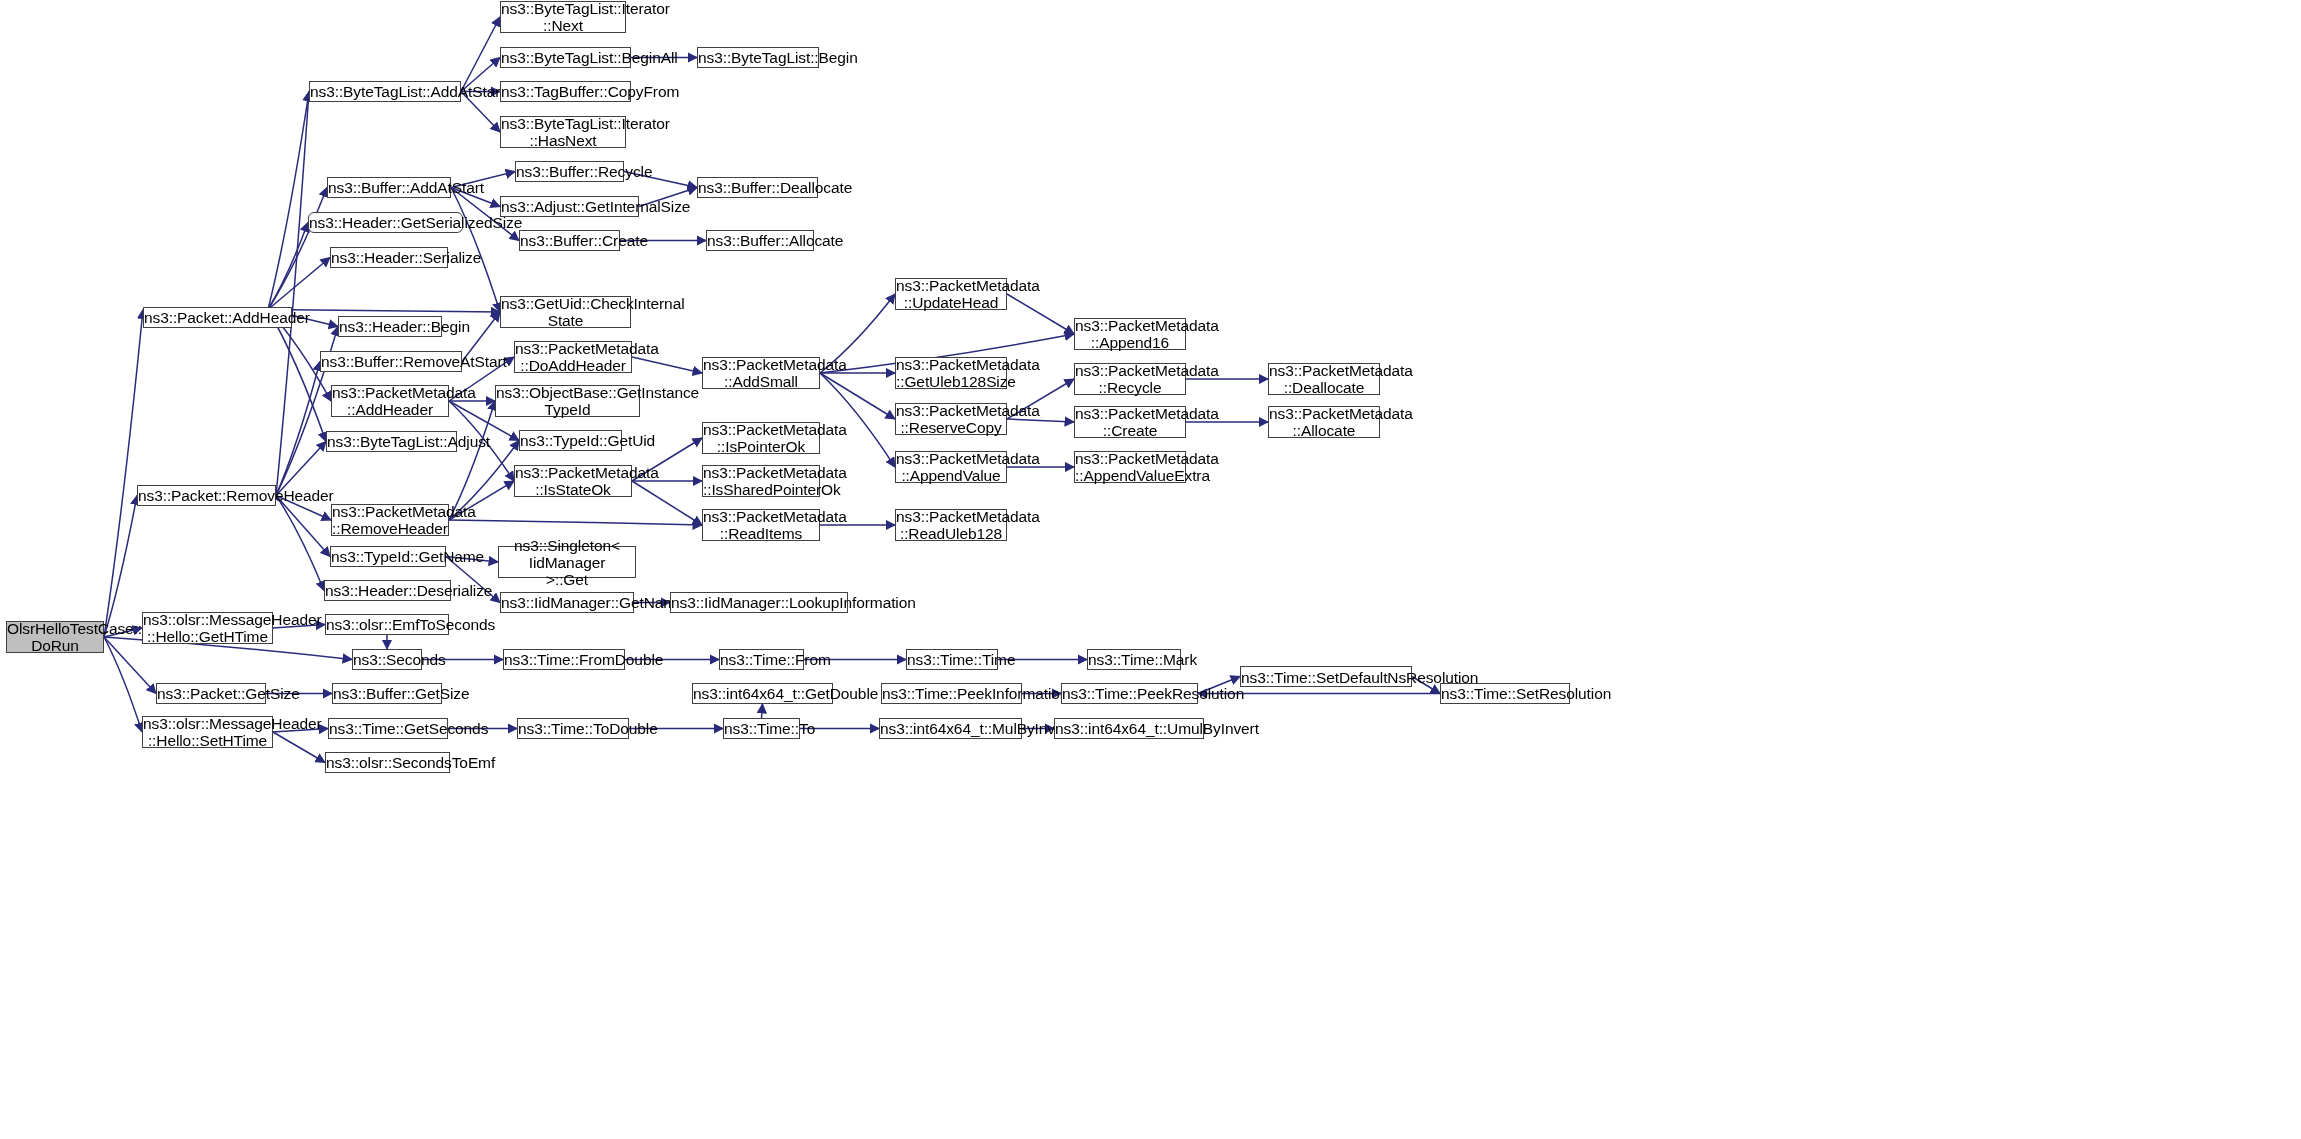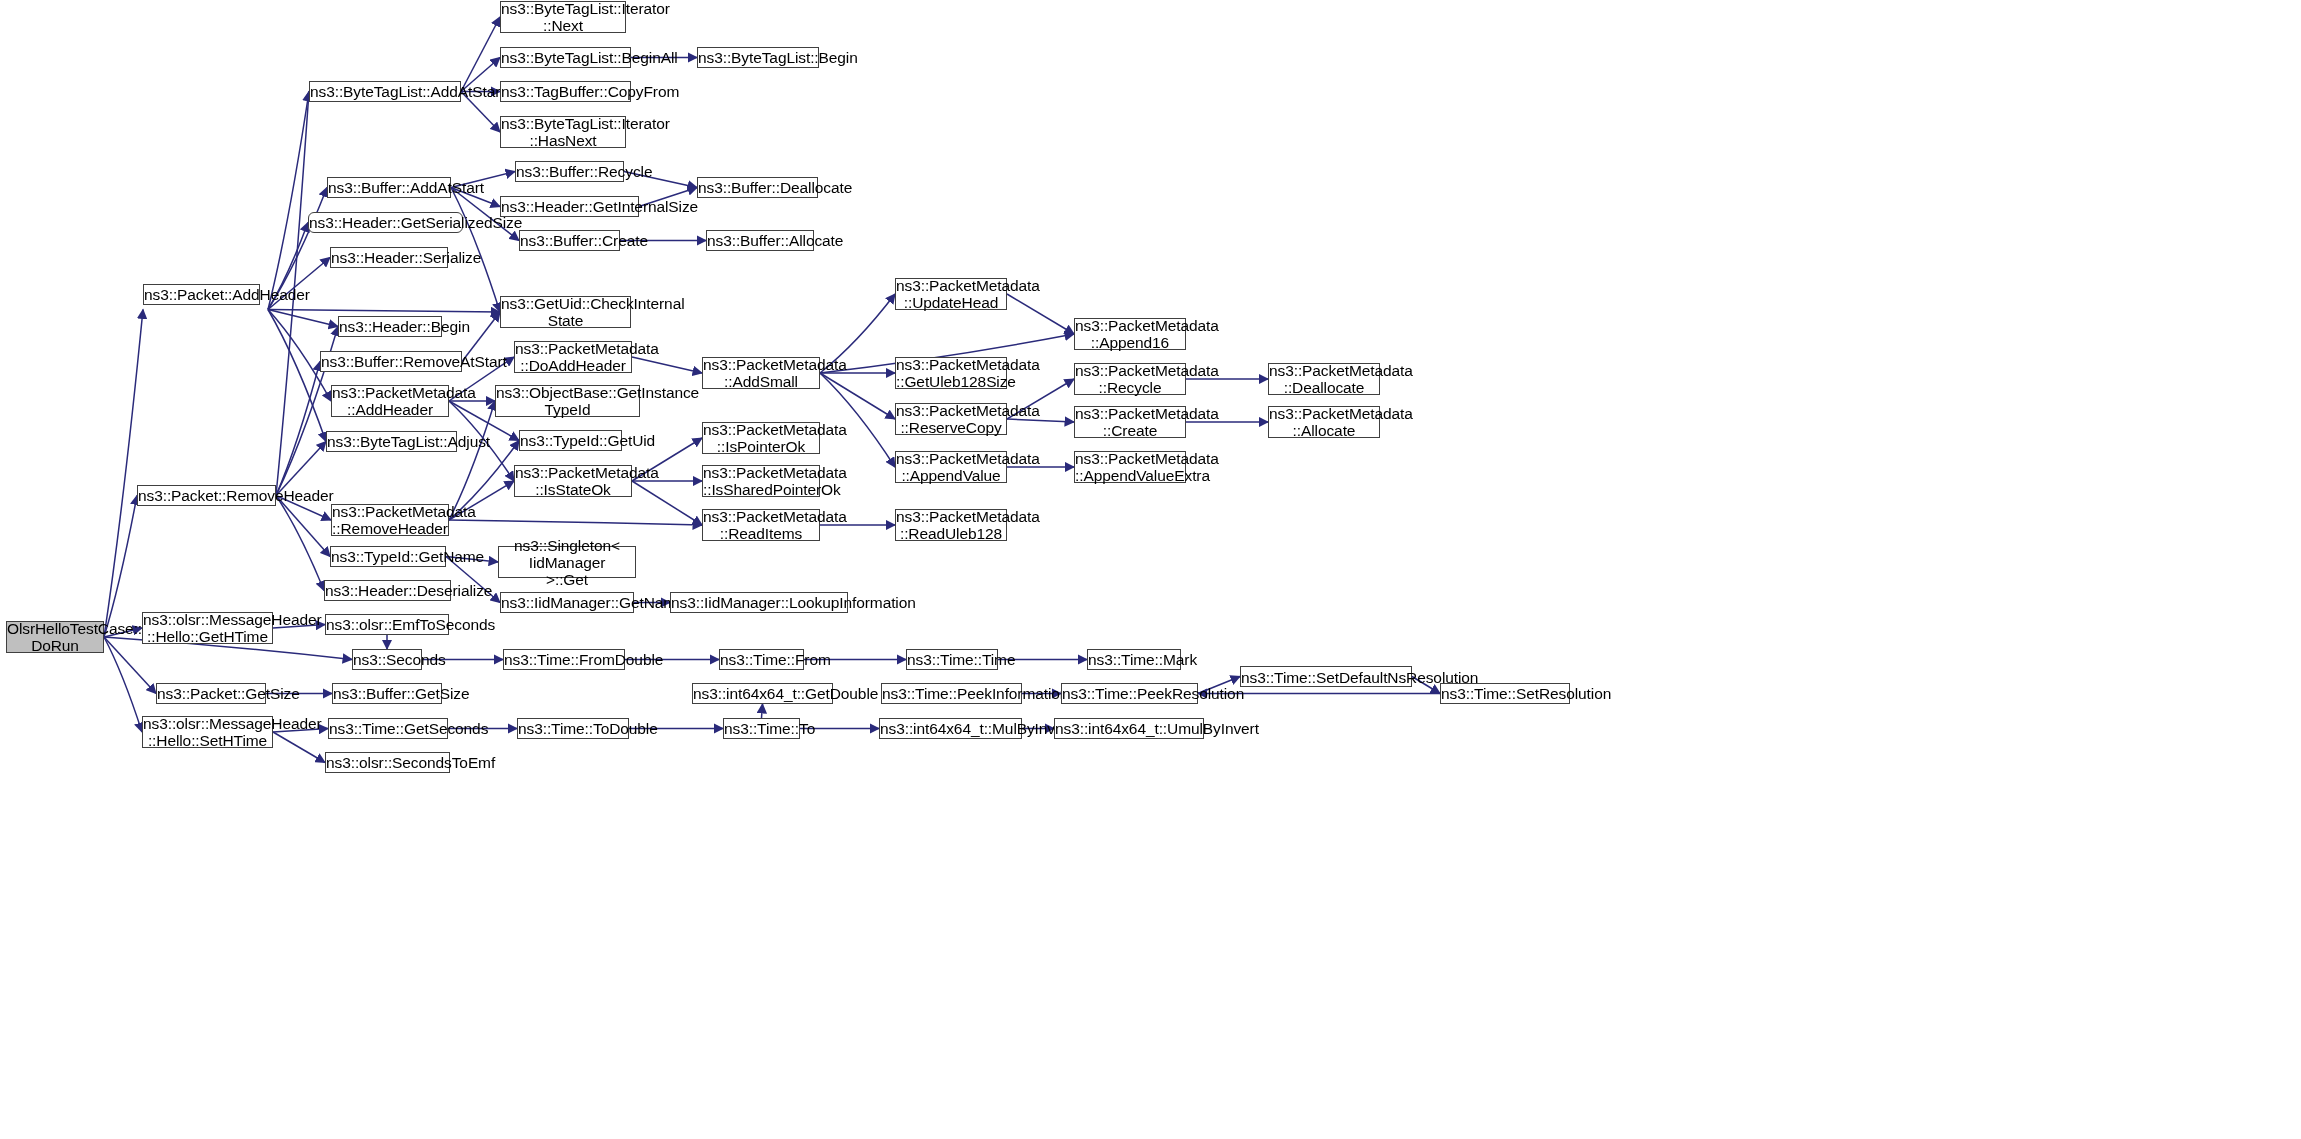--- a/index.html
+++ b/index.html
@@ -138,21 +138,21 @@
         <path d="M 1186 379 Q 1227 379 1268 379" fill="none" stroke="#2a2a7a" stroke-width="1.5" marker-end="url(#arrow)"></path>
         <path d="M 1186 422 Q 1227 422 1268 422" fill="none" stroke="#2a2a7a" stroke-width="1.5" marker-end="url(#arrow)"></path>
         <path d="M 1198 693.5 Q 1219 685 1240 676.5" fill="none" stroke="#2a2a7a" stroke-width="1.5" marker-end="url(#arrow)"></path>
         <path d="M 1412 676.5 Q 1426 685 1440 693.5" fill="none" stroke="#2a2a7a" stroke-width="1.5" marker-end="url(#arrow)"></path>
         <path d="M 1440 693.5 Q 1319 693.5 1198 693.5" fill="none" stroke="#2a2a7a" stroke-width="1.5" marker-end="url(#arrow)"></path>
       </g>
   </svg>
   <div id="nodes-group">
       <div class="node root" style="left: 6px; top: 621px; width: 98px; height: 32px;"><span class="node-label">OlsrHelloTestCase::
 DoRun</span></div>
-      <div class="node" style="left: 143px; top: 284px; width: 117px; height: 21px;"><span class="node-label">ns3::Packet::AddHeader</span></div>
+      <div class="node" style="left: 143px; top: 307px; width: 149px; height: 21px;"><span class="node-label">ns3::Packet::AddHeader</span></div>
       <div class="node" style="left: 137px; top: 485px; width: 139px; height: 21px;"><span class="node-label">ns3::Packet::RemoveHeader</span></div>
       <div class="node" style="left: 142px; top: 612px; width: 131px; height: 32px;"><span class="node-label">ns3::olsr::MessageHeader
 ::Hello::GetHTime</span></div>
       <div class="node" style="left: 156px; top: 683px; width: 110px; height: 21px;"><span class="node-label">ns3::Packet::GetSize</span></div>
       <div class="node" style="left: 142px; top: 716px; width: 131px; height: 32px;"><span class="node-label">ns3::olsr::MessageHeader
 ::Hello::SetHTime</span></div>
       <div class="node" style="left: 309px; top: 81px; width: 152px; height: 21px;"><span class="node-label">ns3::ByteTagList::AddAtStart</span></div>
       <div class="node" style="left: 327px; top: 177px; width: 124px; height: 21px;"><span class="node-label">ns3::Buffer::AddAtStart</span></div>
       <div class="node" style="left: 308px; top: 212px; width: 155px; height: 21px; border-radius: 6px;"><span class="node-label">ns3::Header::GetSerializedSize</span></div>
       <div class="node" style="left: 330px; top: 247px; width: 118px; height: 21px;"><span class="node-label">ns3::Header::Serialize</span></div>
@@ -170,21 +170,21 @@
       <div class="node" style="left: 332px; top: 683px; width: 110px; height: 21px;"><span class="node-label">ns3::Buffer::GetSize</span></div>
       <div class="node" style="left: 328px; top: 718px; width: 120px; height: 21px;"><span class="node-label">ns3::Time::GetSeconds</span></div>
       <div class="node" style="left: 325px; top: 752px; width: 125px; height: 21px;"><span class="node-label">ns3::olsr::SecondsToEmf</span></div>
       <div class="node" style="left: 500px; top: 1px; width: 126px; height: 32px;"><span class="node-label">ns3::ByteTagList::Iterator
 ::Next</span></div>
       <div class="node" style="left: 500px; top: 47px; width: 131px; height: 21px;"><span class="node-label">ns3::ByteTagList::BeginAll</span></div>
       <div class="node" style="left: 500px; top: 81px; width: 131px; height: 21px;"><span class="node-label">ns3::TagBuffer::CopyFrom</span></div>
       <div class="node" style="left: 500px; top: 116px; width: 126px; height: 32px;"><span class="node-label">ns3::ByteTagList::Iterator
 ::HasNext</span></div>
       <div class="node" style="left: 515px; top: 161px; width: 109px; height: 21px;"><span class="node-label">ns3::Buffer::Recycle</span></div>
-      <div class="node" style="left: 500px; top: 196px; width: 139px; height: 21px;"><span class="node-label">ns3::Header::GetInternalSize</span></div>
+      <div class="node" style="left: 500px; top: 196px; width: 139px; height: 21px;"><span class="node-label">ns3::Adjust::GetInternalSize</span></div>
       <div class="node" style="left: 519px; top: 230px; width: 101px; height: 21px;"><span class="node-label">ns3::Buffer::Create</span></div>
       <div class="node" style="left: 500px; top: 296px; width: 131px; height: 32px;"><span class="node-label">ns3::GetUid::CheckInternal
 State</span></div>
       <div class="node" style="left: 514px; top: 341px; width: 118px; height: 32px;"><span class="node-label">ns3::PacketMetadata
 ::DoAddHeader</span></div>
       <div class="node" style="left: 495px; top: 385px; width: 145px; height: 32px;"><span class="node-label">ns3::ObjectBase::GetInstance
 TypeId</span></div>
       <div class="node" style="left: 519px; top: 430px; width: 103px; height: 21px;"><span class="node-label">ns3::TypeId::GetUid</span></div>
       <div class="node" style="left: 514px; top: 465px; width: 118px; height: 32px;"><span class="node-label">ns3::PacketMetadata
 ::IsStateOk</span></div>

